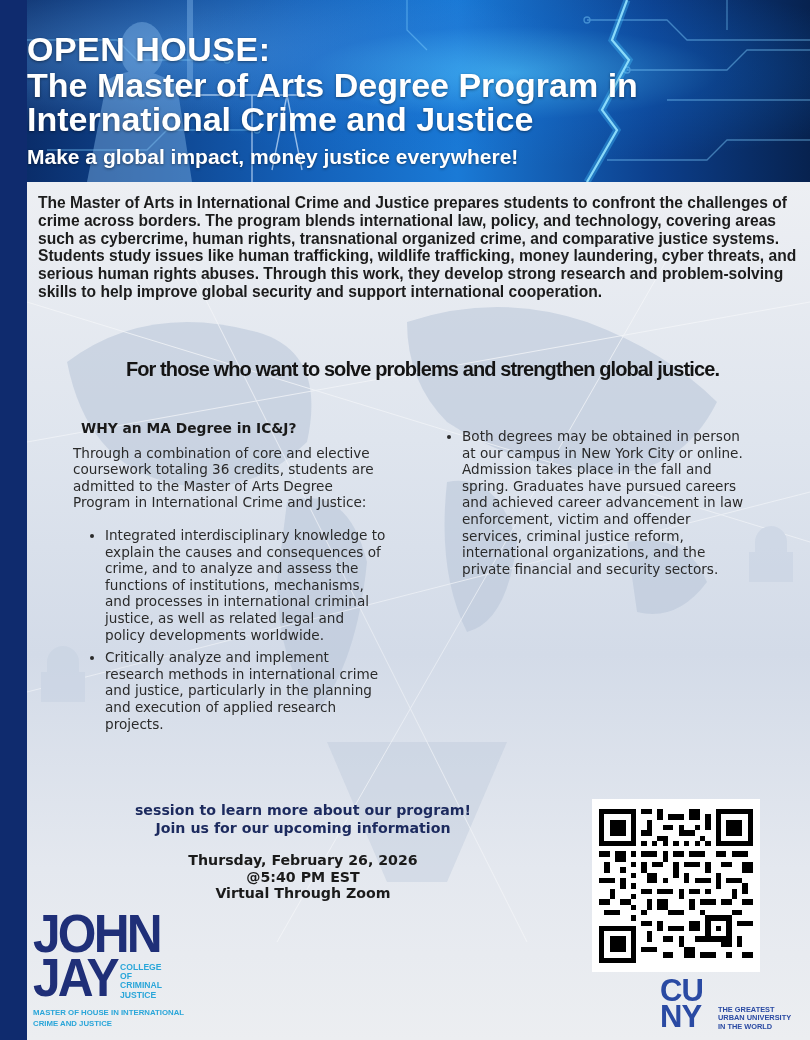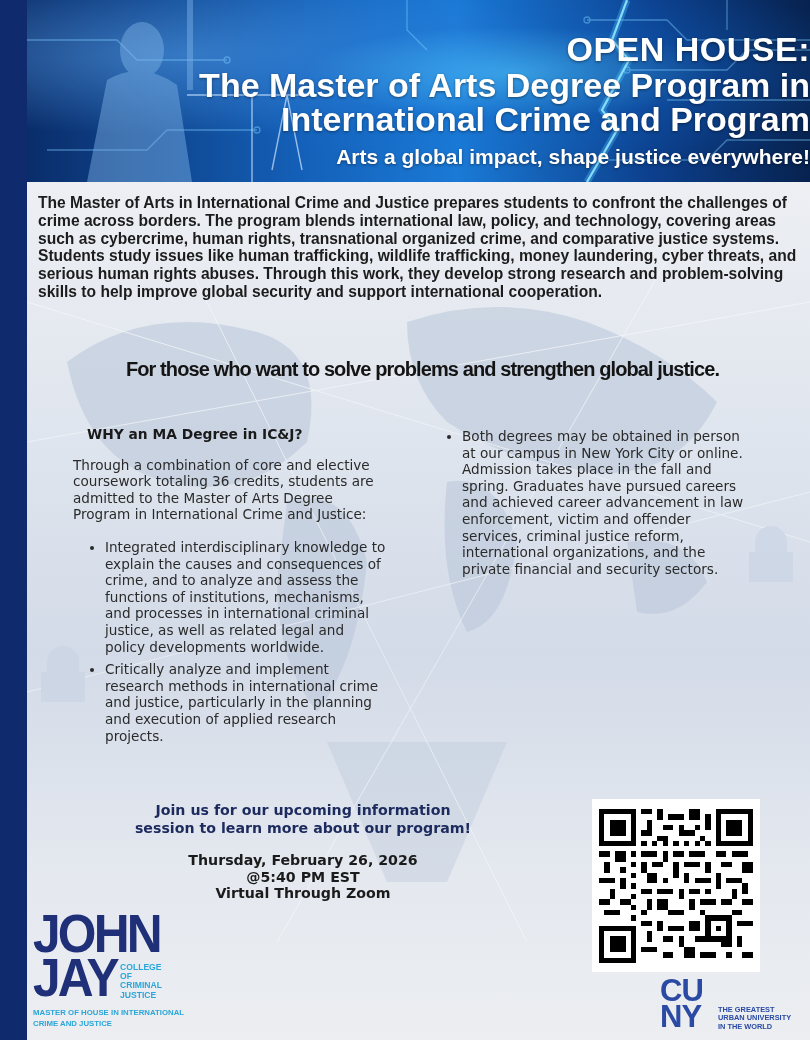--- a/index.html
+++ b/index.html
@@ -21,24 +21,23 @@
       linear-gradient(90deg, #0a2d6a 0%, #1460b8 35%, #1a7ad6 55%, #0c3f8c 80%, #07224f 100%);
     overflow: hidden;
   }
   .hero .circuit {
     position: absolute; inset: 0; opacity: 0.45;
   }
   .hero .lightning {
     position: absolute; left: 0; top: 0; width: 783px; height: 182px;
   }
   .hero-title {
-    position: absolute; left: 0; right: 0; text-align: right; color: #ffffff;
+    position: absolute; left: 0; right: 0; text-align: left; color: #ffffff;
     font-family: "Liberation Sans", sans-serif; font-weight: bold;
     text-shadow: 0 1px 3px rgba(0,0,0,0.45);
-    padding-left: 40px;
   }
   .t1 { top: 30px; font-size: 34px; letter-spacing: 0.5px; }
   .t2 { top: 66px; font-size: 34px; }
   .t3 { top: 100px; font-size: 34px; }
   .t4 { top: 145px; font-size: 21px; }
 
   
   .panel {
     position: absolute; left: 27px; top: 182px; width: 783px; height: 858px;
     background: linear-gradient(180deg, #edeff3 0%, #dfe5ee 30%, #d3dbe8 55%, #e4e8ef 80%, #eceef1 100%);
@@ -58,21 +57,21 @@
     font-family: "Liberation Sans", sans-serif; font-weight: bold;
     font-size: 20px; letter-spacing: -0.9px; color: #141414;
   }
   .col {
     position: absolute; font-family: "DejaVu Sans", sans-serif;
     font-size: 13.6px; line-height: 16.6px; color: #2a2a2a;
   }
   .col.left { left: 46px; top: 230px; width: 320px; }
   .col.right { left: 403px; top: 230px; width: 330px; }
   .col h3 {
-    margin: 14px; font-size: 13.8px; font-weight: bold; color: #1a1a1a;
+    margin: 8px; font-size: 13.8px; font-weight: bold; color: #1a1a1a;
   }
   .col p { margin: 0; }
   .col ul { margin: 16px 0 0 0; padding-left: 26px; }
   .col ul li { margin: 6px; }
 
   .cta {
     position: absolute; left: 46px; top: 620px; width: 460px; text-align: center;
     font-weight: bold; color: #1c2a5e; font-size: 14.2px; line-height: 17.5px;
   }
   .event {
@@ -153,22 +152,22 @@
       <rect x="160" y="0" width="6" height="90"></rect>
     </g>
     <g stroke="#cfe6ff" stroke-width="1.4" fill="none" opacity="0.7">
       <path d="M160 95 H290"></path>
       <path d="M225 95 V182"></path>
       <path d="M260 95 L245 170 M260 95 L275 170"></path>
     </g>
   </svg>
   <div class="hero-title t1">OPEN HOUSE:</div>
   <div class="hero-title t2">The Master of Arts Degree Program in</div>
-  <div class="hero-title t3">International Crime and Program</div>
-  <div class="hero-title t4">Arts a global impact, shape justice everywhere!</div>
+  <div class="hero-title t3">International Crime and Justice</div>
+  <div class="hero-title t4">Make a global impact, money justice everywhere!</div>
 </div>
 
 <div class="panel">
   <svg class="world" viewBox="0 0 783 700">
     <g fill="#b9c6d9">
       <path d="M40 120 Q120 60 230 90 Q300 110 280 200 Q220 260 140 240 Q60 220 40 120 Z"></path>
       <path d="M260 260 Q320 240 340 320 Q330 420 290 470 Q250 420 250 340 Z"></path>
       <path d="M380 80 Q470 50 560 80 Q640 110 690 160 Q650 240 560 230 Q480 220 420 180 Q380 140 380 80 Z"></path>
       <path d="M420 240 Q470 230 490 300 Q480 380 440 390 Q410 330 420 240 Z"></path>
       <path d="M600 300 Q660 290 680 340 Q650 380 610 370 Z"></path>
@@ -199,22 +198,22 @@
     </ul>
   </div>
 
   <div class="col right">
     <ul>
       <li>Both degrees may be obtained in person at our campus in New York City or online. Admission takes place in the fall and spring. Graduates have pursued careers and achieved career advancement in law enforcement, victim and offender services, criminal justice reform, international organizations, and the private financial and security sectors.</li>
     </ul>
   </div>
 
   <div class="cta">
+    <div>session to learn more about our program!</div>
     <div>Join us for our upcoming information</div>
-    <div>session to learn more about our program!</div>
   </div>
 
   <div class="event">
     <div>Thursday, February 26, 2026</div>
     <div>@5:40 PM EST</div>
     <div>Virtual Through Zoom</div>
   </div>
 
   <div class="qr-wrap">
     <svg width="154" height="158" viewBox="0 0 29 29" shape-rendering="crispEdges">

